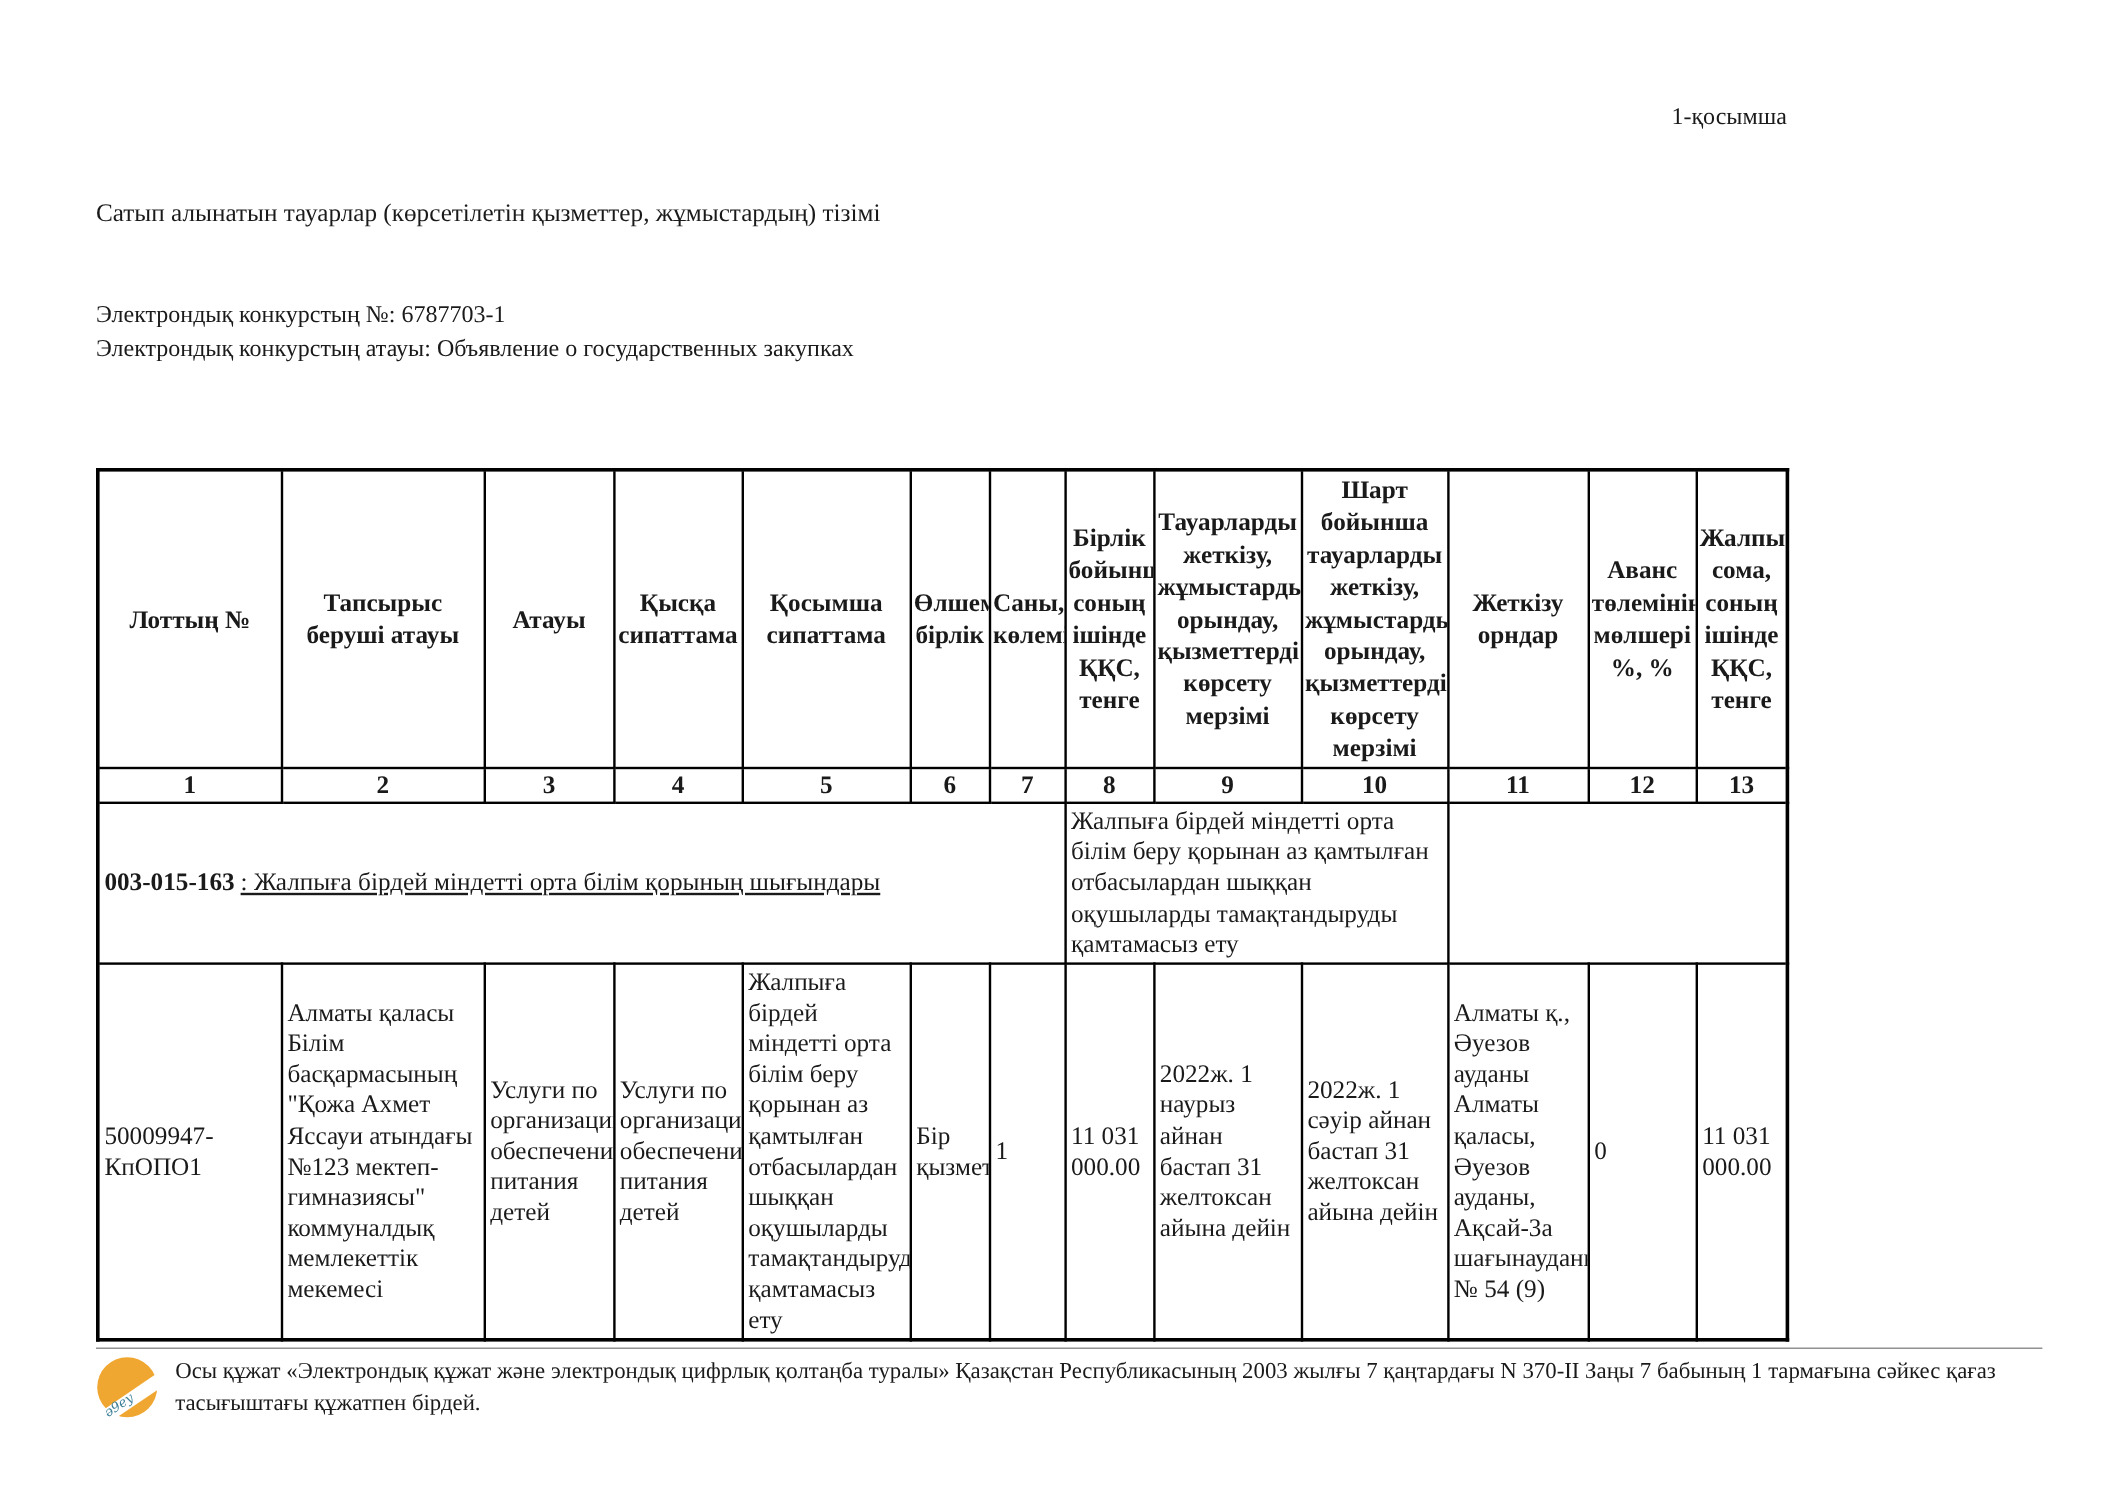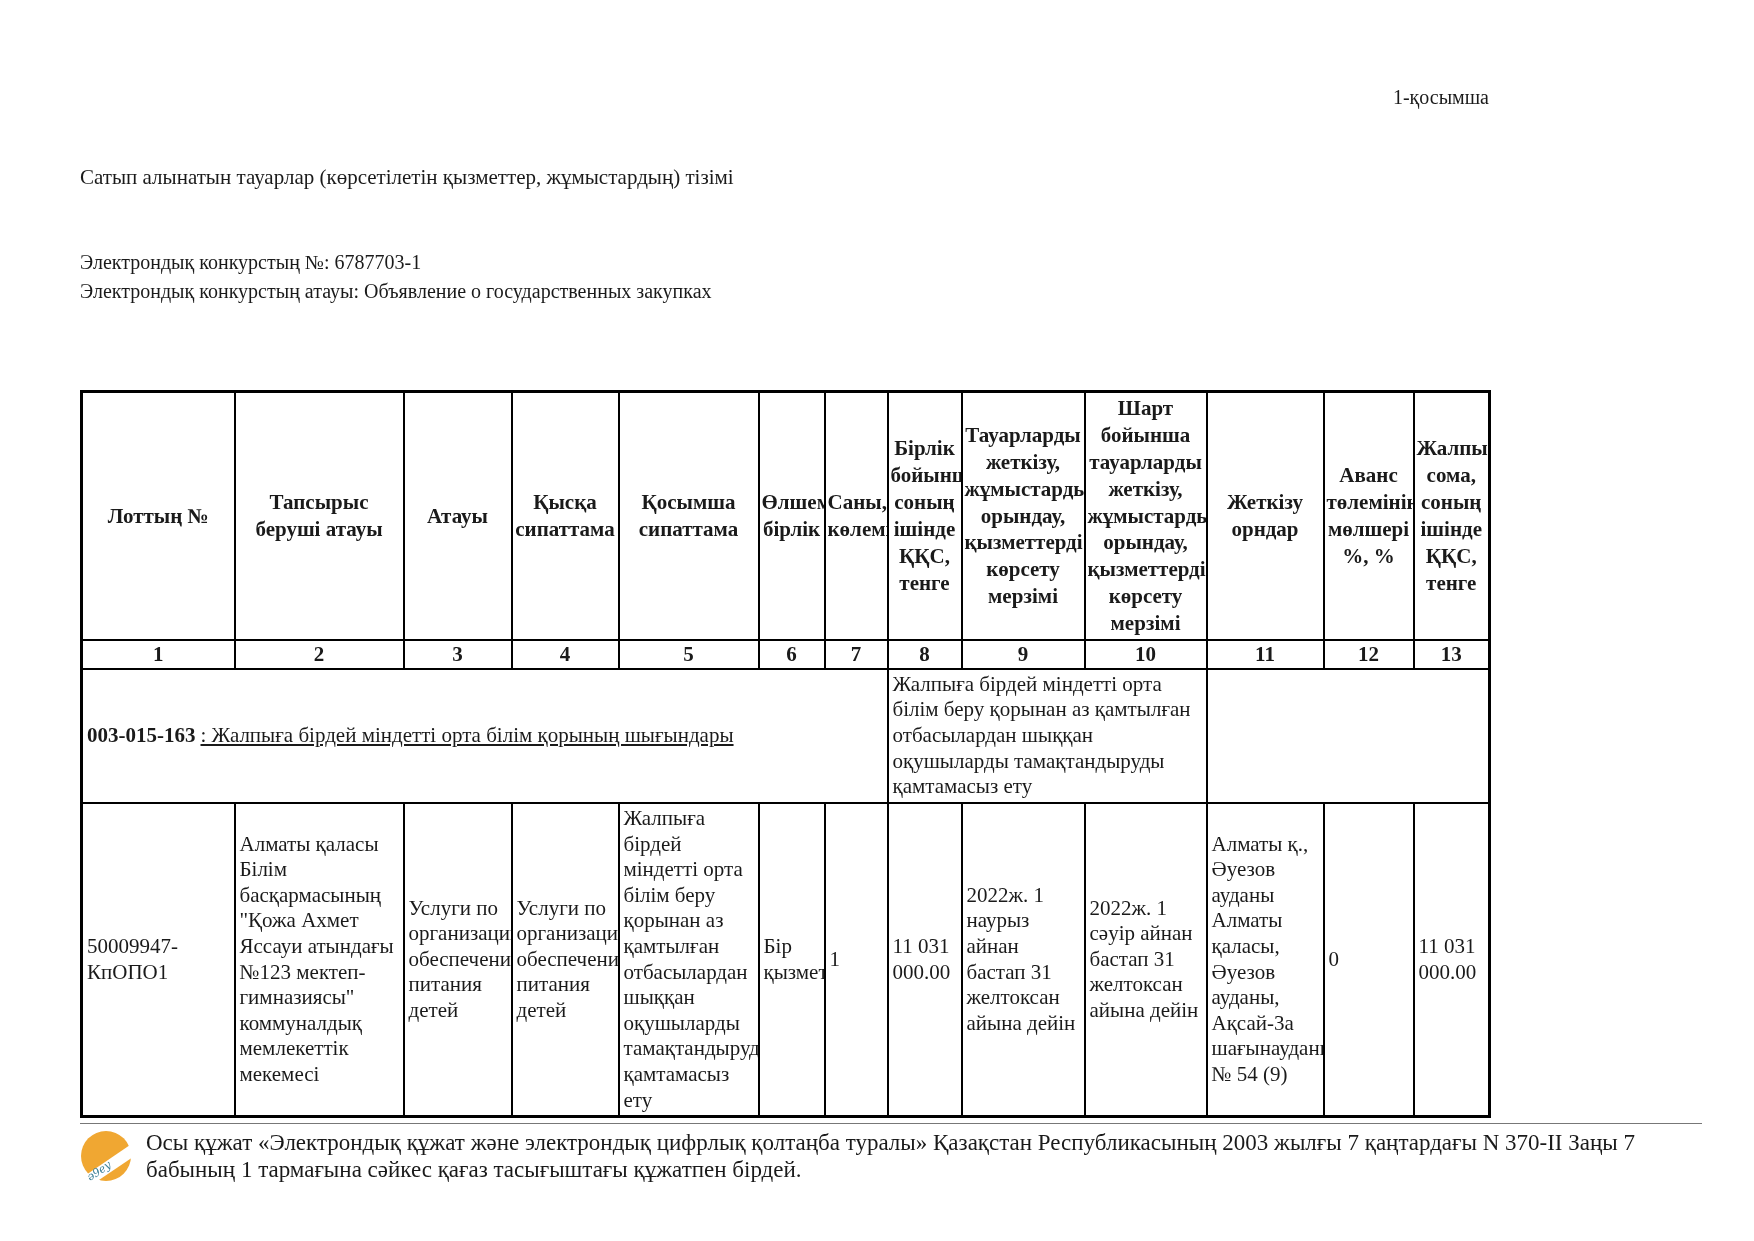--- a/index.html
+++ b/index.html
@@ -39,21 +39,21 @@
   .sec-label{margin-left:5px;text-decoration:underline;}
   tr.data-row{height:205px;}
   tr.data-row td{vertical-align:middle;line-height:1.22;}
   .footer{
     position:absolute;top:1123px;left:80px;width:1622px;
     border-top:1px solid #777;padding-top:5px;
     display:flex;align-items:flex-start;
   }
   .footer-logo{width:54px;height:56px;margin-right:12px;flex:0 0 auto;}
   .footer-text{
-    font-size:23px;line-height:27px;width:1545px;
+    font-size:19px;line-height:27px;width:1545px;
   }
 </style>
 </head>
 <body>
 
 <div class="appendix">1-қосымша</div>
 
 <div class="doc-title">Сатып алынатын тауарлар (көрсетілетін қызметтер, жұмыстардың) тізімі</div>
 
 <div class="contest-block">

